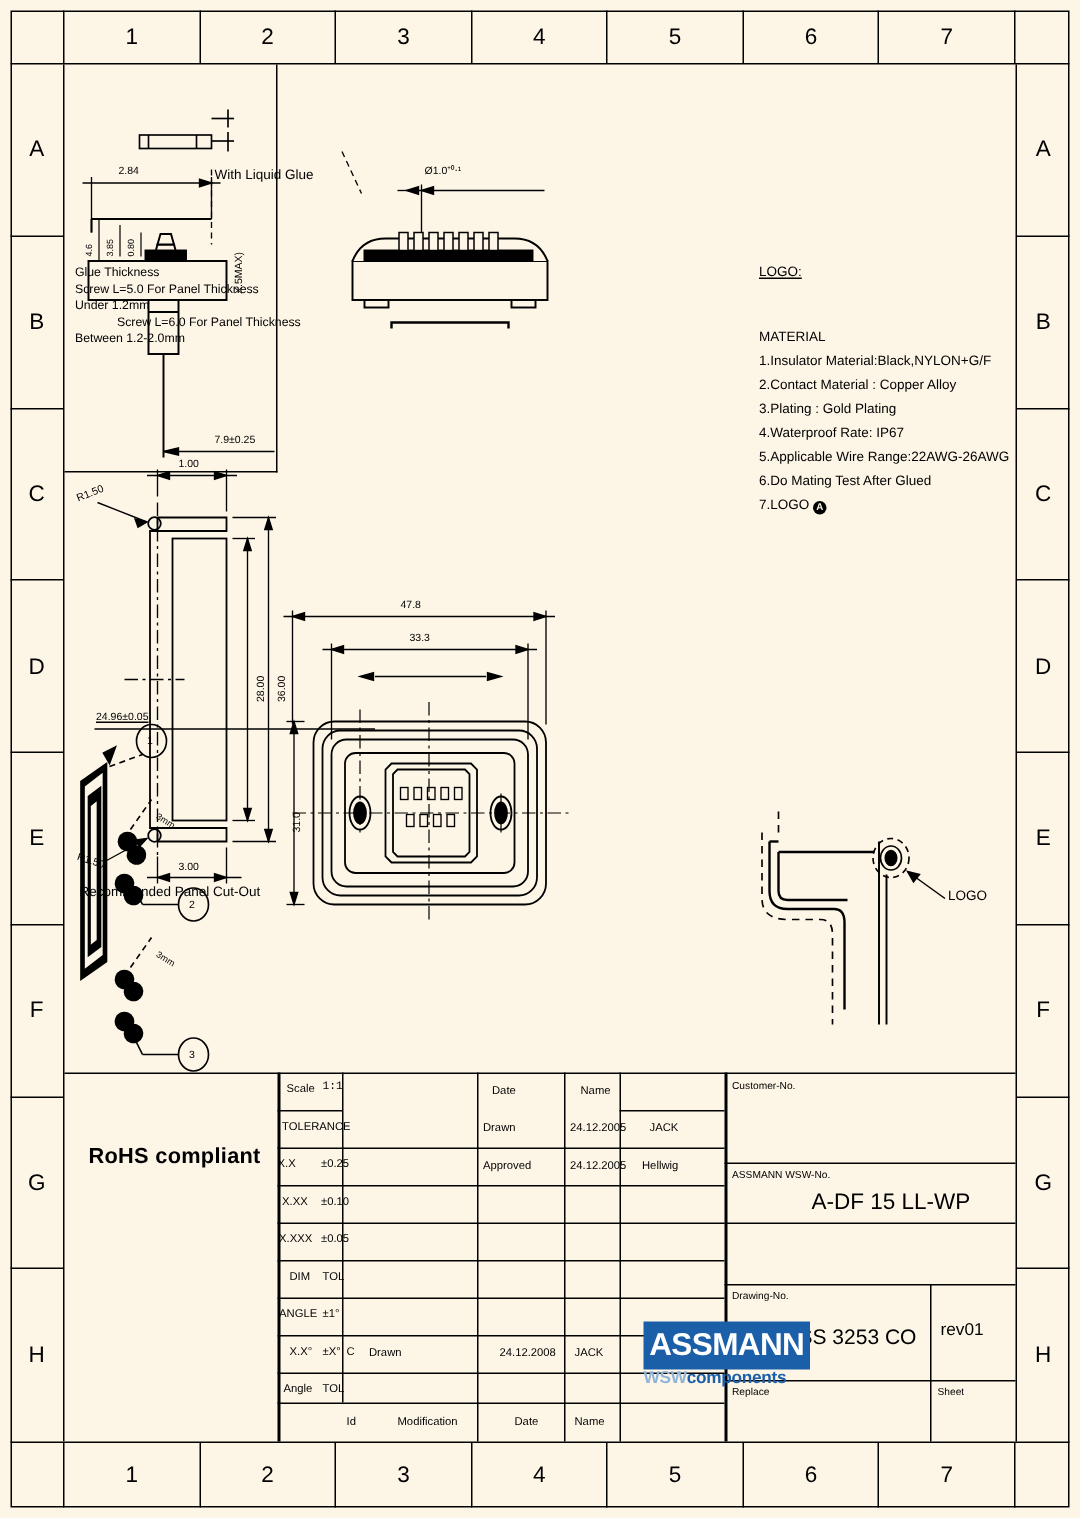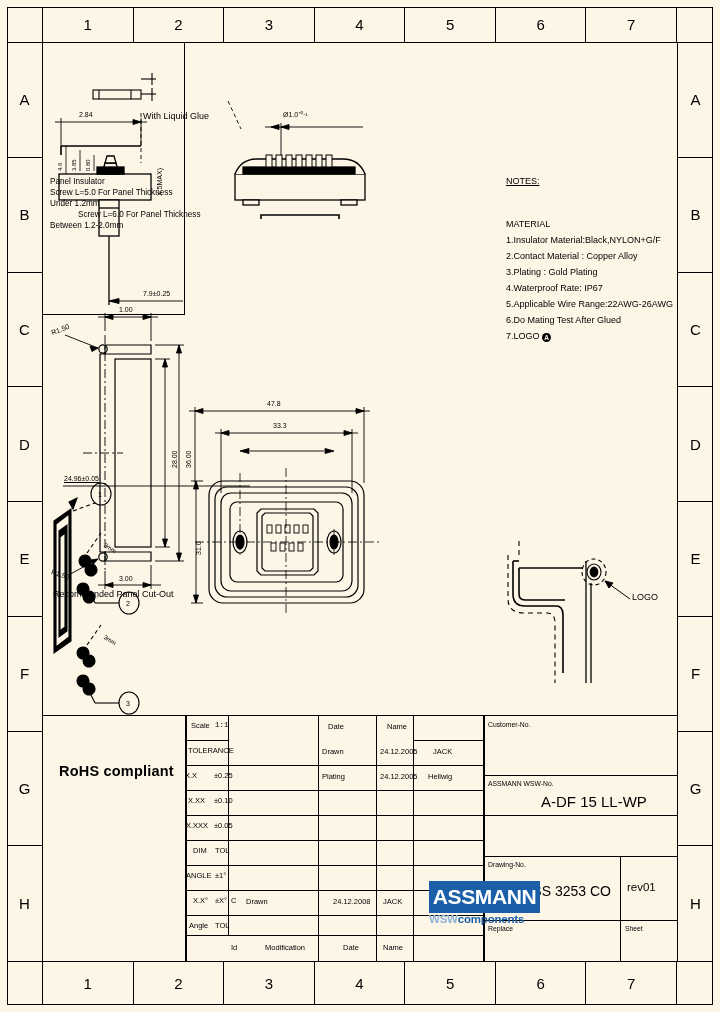--- a/index.html
+++ b/index.html
@@ -404,21 +404,21 @@
         <line x1="476" y1="525" x2="540" y2="525" stroke-width="1.6"></line>
         <line x1="470" y1="518" x2="476" y2="518" stroke-width="1.6"></line>
       </g>
       <g stroke="#000" fill="#000" stroke-width="1">
         <line x1="587" y1="556" x2="562" y2="538"></line>
         <polygon points="562,538 570,540 566,545"></polygon>
       </g>
     </svg>
 
     <div>
-      <div class="txt" style="left:7px; top:133px;">Panel Insulator</div>
+      <div class="txt" style="left:7px; top:133px;">Glue Thickness</div>
       <div class="txt" style="left:7px; top:144px;">Screw L=5.0 For Panel Thickness</div>
       <div class="txt" style="left:7px; top:155px;">Under 1.2mm</div>
       <div class="txt" style="left:7px; top:166px;margin-left:28px;">Screw L=6.0 For Panel Thickness</div>
       <div class="txt" style="left:7px; top:177px;">Between 1.2-2.0mm</div>
     </div>
     <div class="txt s7 rot90" style="left:111px; top:153px;">X.5MAX)</div>
 
     <div class="txt s7" style="left:76px; top:261px;">1.00</div>
     <div class="txt s7" style="left:76px; top:530px;">3.00</div>
     <div class="txt s7 rot90" style="left:126px; top:425px;">28.00</div>
@@ -443,21 +443,21 @@
 
     <div class="txt s7" style="left:55px; top:446px;">1</div>
     <div class="txt s7" style="left:83px; top:555px;">2</div>
     <div class="txt s7" style="left:83px; top:655px;">3</div>
     <div class="txt s6" style="left:60px; top:500px; transform:rotate(32deg);">3mm</div>
     <div class="txt s6" style="left:60px; top:592px; transform:rotate(32deg);">3mm</div>
 
     <div class="txt s9" style="left:589px; top:549px;">LOGO</div>
 
     <div>
-      <div class="txt s9 u" style="left:463px; top:133px;">NOTES:</div>
+      <div class="txt s9 u" style="left:463px; top:133px;">LOGO:</div>
       <div class="txt s9" style="left:463px; top:176px;">MATERIAL</div>
       <div class="txt s9" style="left:463px; top:192px;">1.Insulator Material:Black,NYLON+G/F</div>
       <div class="txt s9" style="left:463px; top:208px;">2.Contact  Material : Copper Alloy</div>
       <div class="txt s9" style="left:463px; top:224px;">3.Plating : Gold Plating</div>
       <div class="txt s9" style="left:463px; top:240px;">4.Waterproof Rate: IP67</div>
       <div class="txt s9" style="left:463px; top:256px;">5.Applicable Wire Range:22AWG-26AWG</div>
       <div class="txt s9" style="left:463px; top:272px;">6.Do Mating Test After Glued</div>
       <div class="txt s9" style="left:463px; top:288px;">
         <span>7.LOGO</span>
         <span class="logo-mark">A</span>
@@ -518,21 +518,21 @@
       <div class="cell" style="left:340px; top:182px;">JACK</div>
 
       <div class="cell" style="left:188px; top:228px;">Id</div>
       <div class="cell" style="left:222px; top:228px;">Modification</div>
       <div class="cell" style="left:300px; top:228px;">Date</div>
       <div class="cell" style="left:340px; top:228px;">Name</div>
 
       <div class="cell" style="left:285px; top:7px;">Date</div>
       <div class="cell" style="left:344px; top:7px;">Name</div>
       <div class="cell" style="left:279px; top:32px;">Drawn</div>
-      <div class="cell" style="left:279px; top:57px;">Plating</div>
+      <div class="cell" style="left:279px; top:57px;">Approved</div>
       <div class="cell" style="left:337px; top:32px;">24.12.2005</div>
       <div class="cell" style="left:337px; top:57px;">24.12.2005</div>
       <div class="cell" style="left:390px; top:32px;">JACK</div>
       <div class="cell" style="left:385px; top:57px;">Hellwig</div>
 
       <div class="cell" style="left:445px; top:6px; font-size:6.8px;">Customer-No.</div>
       <div class="cell" style="left:445px; top:65px; font-size:6.8px;">ASSMANN WSW-No.</div>
       <div class="partno" style="left:498px; top:78px;">A-DF 15 LL-WP</div>
       <div class="cell" style="left:445px; top:146px; font-size:6.8px;">Drawing-No.</div>
       <div class="drawno" style="left:480px; top:168px;">ASS 3253 CO</div>

